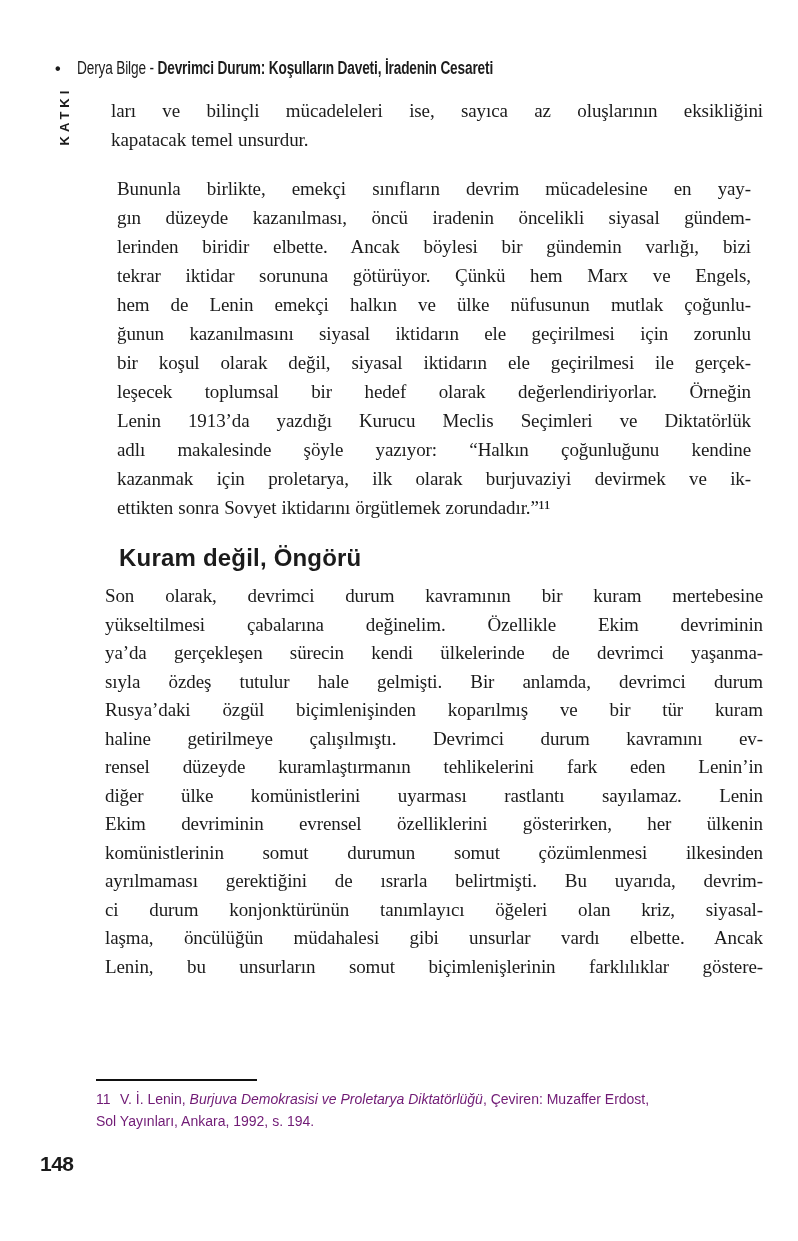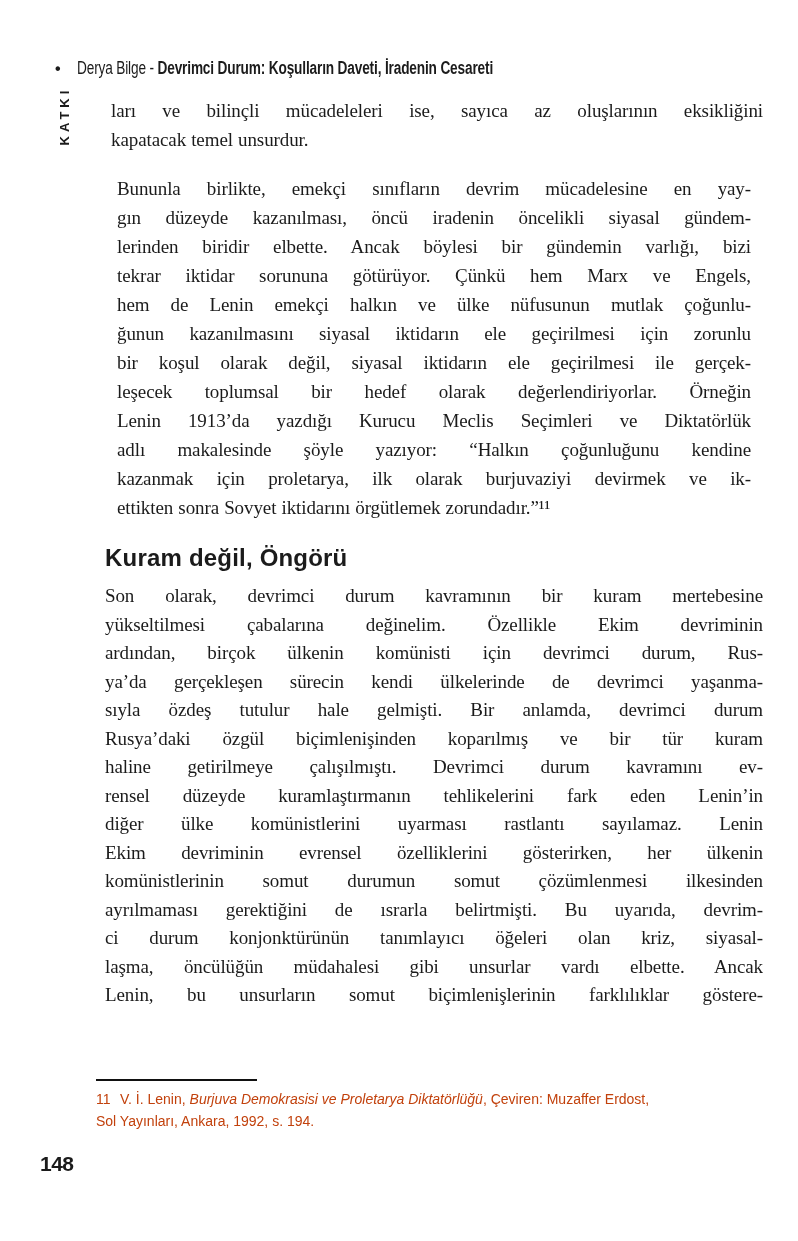--- a/index.html
+++ b/index.html
@@ -68,33 +68,33 @@
     text-align-last: left;
   }
   #para1 { margin: 0 0 20px 6px; }
   #para2 { margin: 12px; }
   .section-heading {
     font-family: "Liberation Sans", sans-serif;
     font-size: 24px;
     font-weight: 600;
     letter-spacing: 0.2px;
     line-height: 30px;
-    margin: 21px 0 9px 0;
+    margin: 21px 0 9px 14px;
   }
   #para3 .line { line-height: 28.5px; }
 
   
   .footnote {
     position: absolute;
     left: 96px; top: 1079px;
     width: 672px;
     font-family: "Liberation Sans", sans-serif;
     font-size: 14px;
     line-height: 22px;
-    color: #c2410c;
+    color: #701a75;
   }
   .footnote-rule {
     width: 161px; height: 0;
     border-top: 2px solid #111;
     margin-bottom: 7px;
   }
   .footnote .fn-number { display: inline-block; min-width: 24px; }
   .footnote .fn-italic { font-style: italic; }
 
   
@@ -132,21 +132,20 @@
       <div class="line">leşecek toplumsal bir hedef olarak değerlendiriyorlar. Örneğin</div>
       <div class="line">Lenin 1913’da yazdığı Kurucu Meclis Seçimleri ve Diktatörlük</div>
       <div class="line">adlı makalesinde şöyle yazıyor: “Halkın çoğunluğunu kendine</div>
       <div class="line">kazanmak için proletarya, ilk olarak burjuvaziyi devirmek ve ik-</div>
       <div class="line">ettikten sonra Sovyet iktidarını örgütlemek zorundadır.”¹¹</div>
     </div>
   <h2 class="section-heading">Kuram değil, Öngörü</h2>
   <div class="para" id="para3">
       <div class="line">Son olarak, devrimci durum kavramının bir kuram mertebesine</div>
       <div class="line">yükseltilmesi çabalarına değinelim. Özellikle Ekim devriminin</div>
-      <div class="line">ardından, birçok ülkenin komünisti için devrimci durum, Rus-</div>
       <div class="line">ya’da gerçekleşen sürecin kendi ülkelerinde de devrimci yaşanma-</div>
       <div class="line">sıyla özdeş tutulur hale gelmişti. Bir anlamda, devrimci durum</div>
       <div class="line">Rusya’daki özgül biçimlenişinden koparılmış ve bir tür kuram</div>
       <div class="line">haline getirilmeye çalışılmıştı. Devrimci durum kavramını ev-</div>
       <div class="line">rensel düzeyde kuramlaştırmanın tehlikelerini fark eden Lenin’in</div>
       <div class="line">diğer ülke komünistlerini uyarması rastlantı sayılamaz. Lenin</div>
       <div class="line">Ekim devriminin evrensel özelliklerini gösterirken, her ülkenin</div>
       <div class="line">komünistlerinin somut durumun somut çözümlenmesi ilkesinden</div>
       <div class="line">ayrılmaması gerektiğini de ısrarla belirtmişti. Bu uyarıda, devrim-</div>
       <div class="line">ci durum konjonktürünün tanımlayıcı öğeleri olan kriz, siyasal-</div>

